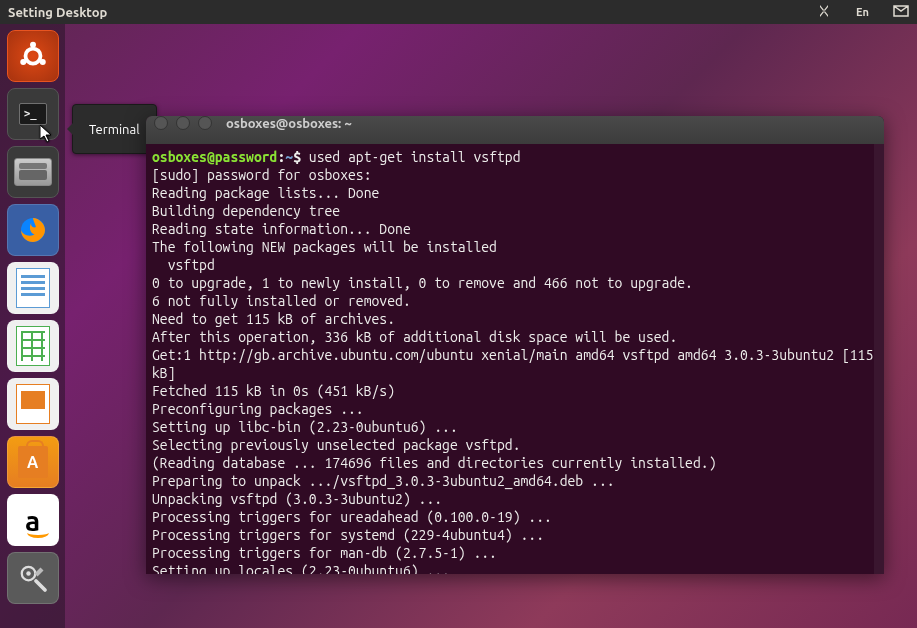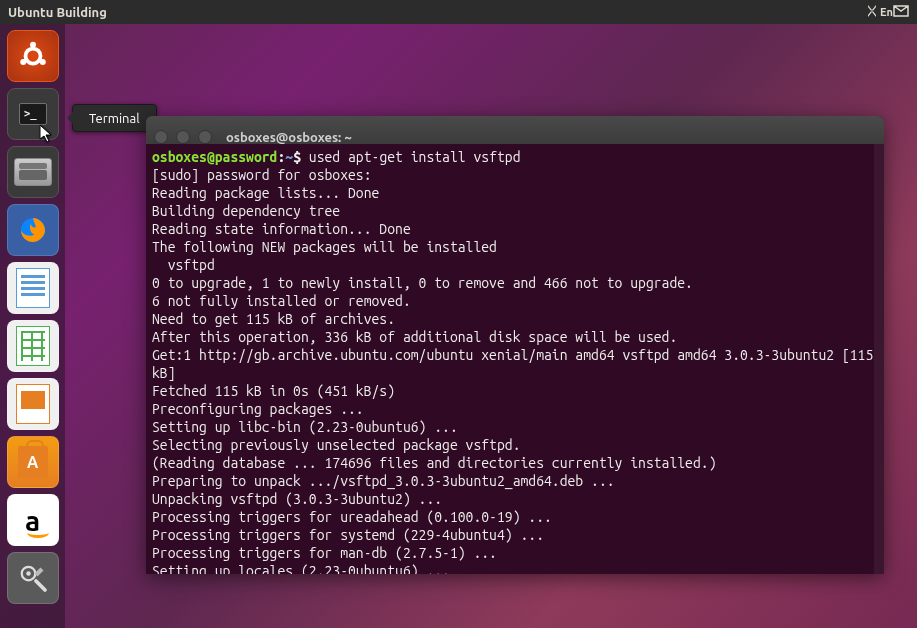--- a/index.html
+++ b/index.html
@@ -14,21 +14,21 @@
   height: 24px;
   background: #2c2c2c;
   color: #dfdbd2;
   display: flex;
   align-items: center;
   padding: 0 8px;
   font-size: 13px;
   font-weight: bold;
 }
 .topbar-title { flex: 1; }
-.topbar-icons { display: flex; gap: 0; align-items: center; }
+.topbar-icons { display: flex; gap: 24px; align-items: center; }
 .topbar-icons svg { width: 16px; height: 16px; fill: #dfdbd2; }
 .en-indicator { font-size: 11px; font-weight: bold; color:#dfdbd2; }
 
 .launcher {
   position: absolute;
   left: 0; top: 24px;
   width: 65px;
   height: 604px;
   background: rgba(40, 20, 40, 0.55);
   display: flex;
@@ -59,21 +59,21 @@
 .launcher-item.amazon { background: #fff; }
 .launcher-item.settings { background: #5a5a5a; }
 
 .tooltip {
   position: absolute;
   left: 72px;
   top: 104px;
   background: #2c2c2c;
   color: #fff;
   border-radius: 4px;
-  padding: 6px 16px;
+  padding: 17px 16px;
   font-size: 13px;
   border: 1px solid #1a1a1a;
   box-shadow: 0 1px 4px rgba(0,0,0,0.5);
 }
 .tooltip::before {
   content:"";
   position:absolute;
   left:-6px; top:50%;
   transform:translateY(-50%);
   border-top:6px solid transparent;
@@ -91,21 +91,21 @@
   border-radius: 6px 6px 0 0;
   box-shadow: 0 4px 20px rgba(0,0,0,0.5);
   overflow: hidden;
   display: flex;
   flex-direction: column;
 }
 .titlebar {
   height: 28px;
   background: linear-gradient(#4a4a4a, #3c3c3c);
   display: flex;
-  align-items: flex-end;
+  align-items: flex-start;
   padding: 0 8px;
   gap: 8px;
 }
 .win-btn {
   width: 14px; height: 14px;
   border-radius: 50%;
   background: #555;
   border: 1px solid #333;
   cursor: pointer;
 }
@@ -161,21 +161,21 @@
 .software-bag{width:30px;height:32px;background:#e67e22;border-radius:2px;position:relative;}
 .software-bag::before{content:"";position:absolute;top:-6px;left:8px;width:14px;height:10px;border:2px solid #e67e22;border-bottom:none;border-radius:6px 6px 0 0;}
 .software-bag::after{content:"A";position:absolute;inset:0;display:flex;align-items:center;justify-content:center;color:#fff;font-weight:bold;font-size:16px;}
 .amazon-a{font-size:28px;font-weight:bold;color:#000;position:relative;}
 .amazon-a::after{content:"";position:absolute;bottom:-2px;left:2px;width:22px;height:8px;border-bottom:3px solid #ff9900;border-radius:0 0 50% 50%;}
 </style>
 </head>
 <body>
 
 <div class="topbar">
-  <div class="topbar-title">Ubuntu Building</div>
+  <div class="topbar-title">Setting Desktop</div>
   <div class="topbar-icons">
     <span>
       <svg viewBox="0 0 16 16">
           <path d="M4 2l4 5 4-5v2l-4 5-4-5zM4 14l4-5 4 5v-2l-4-5-4 5z"></path>
         </svg>
     </span>
     <span class="en-indicator">En</span>
     <span>
       <svg viewBox="0 0 16 16">
           <path d="M1 3h14v10H1zM1 3l7 5 7-5" fill="none" stroke="#dfdbd2" stroke-width="1.5"></path>

